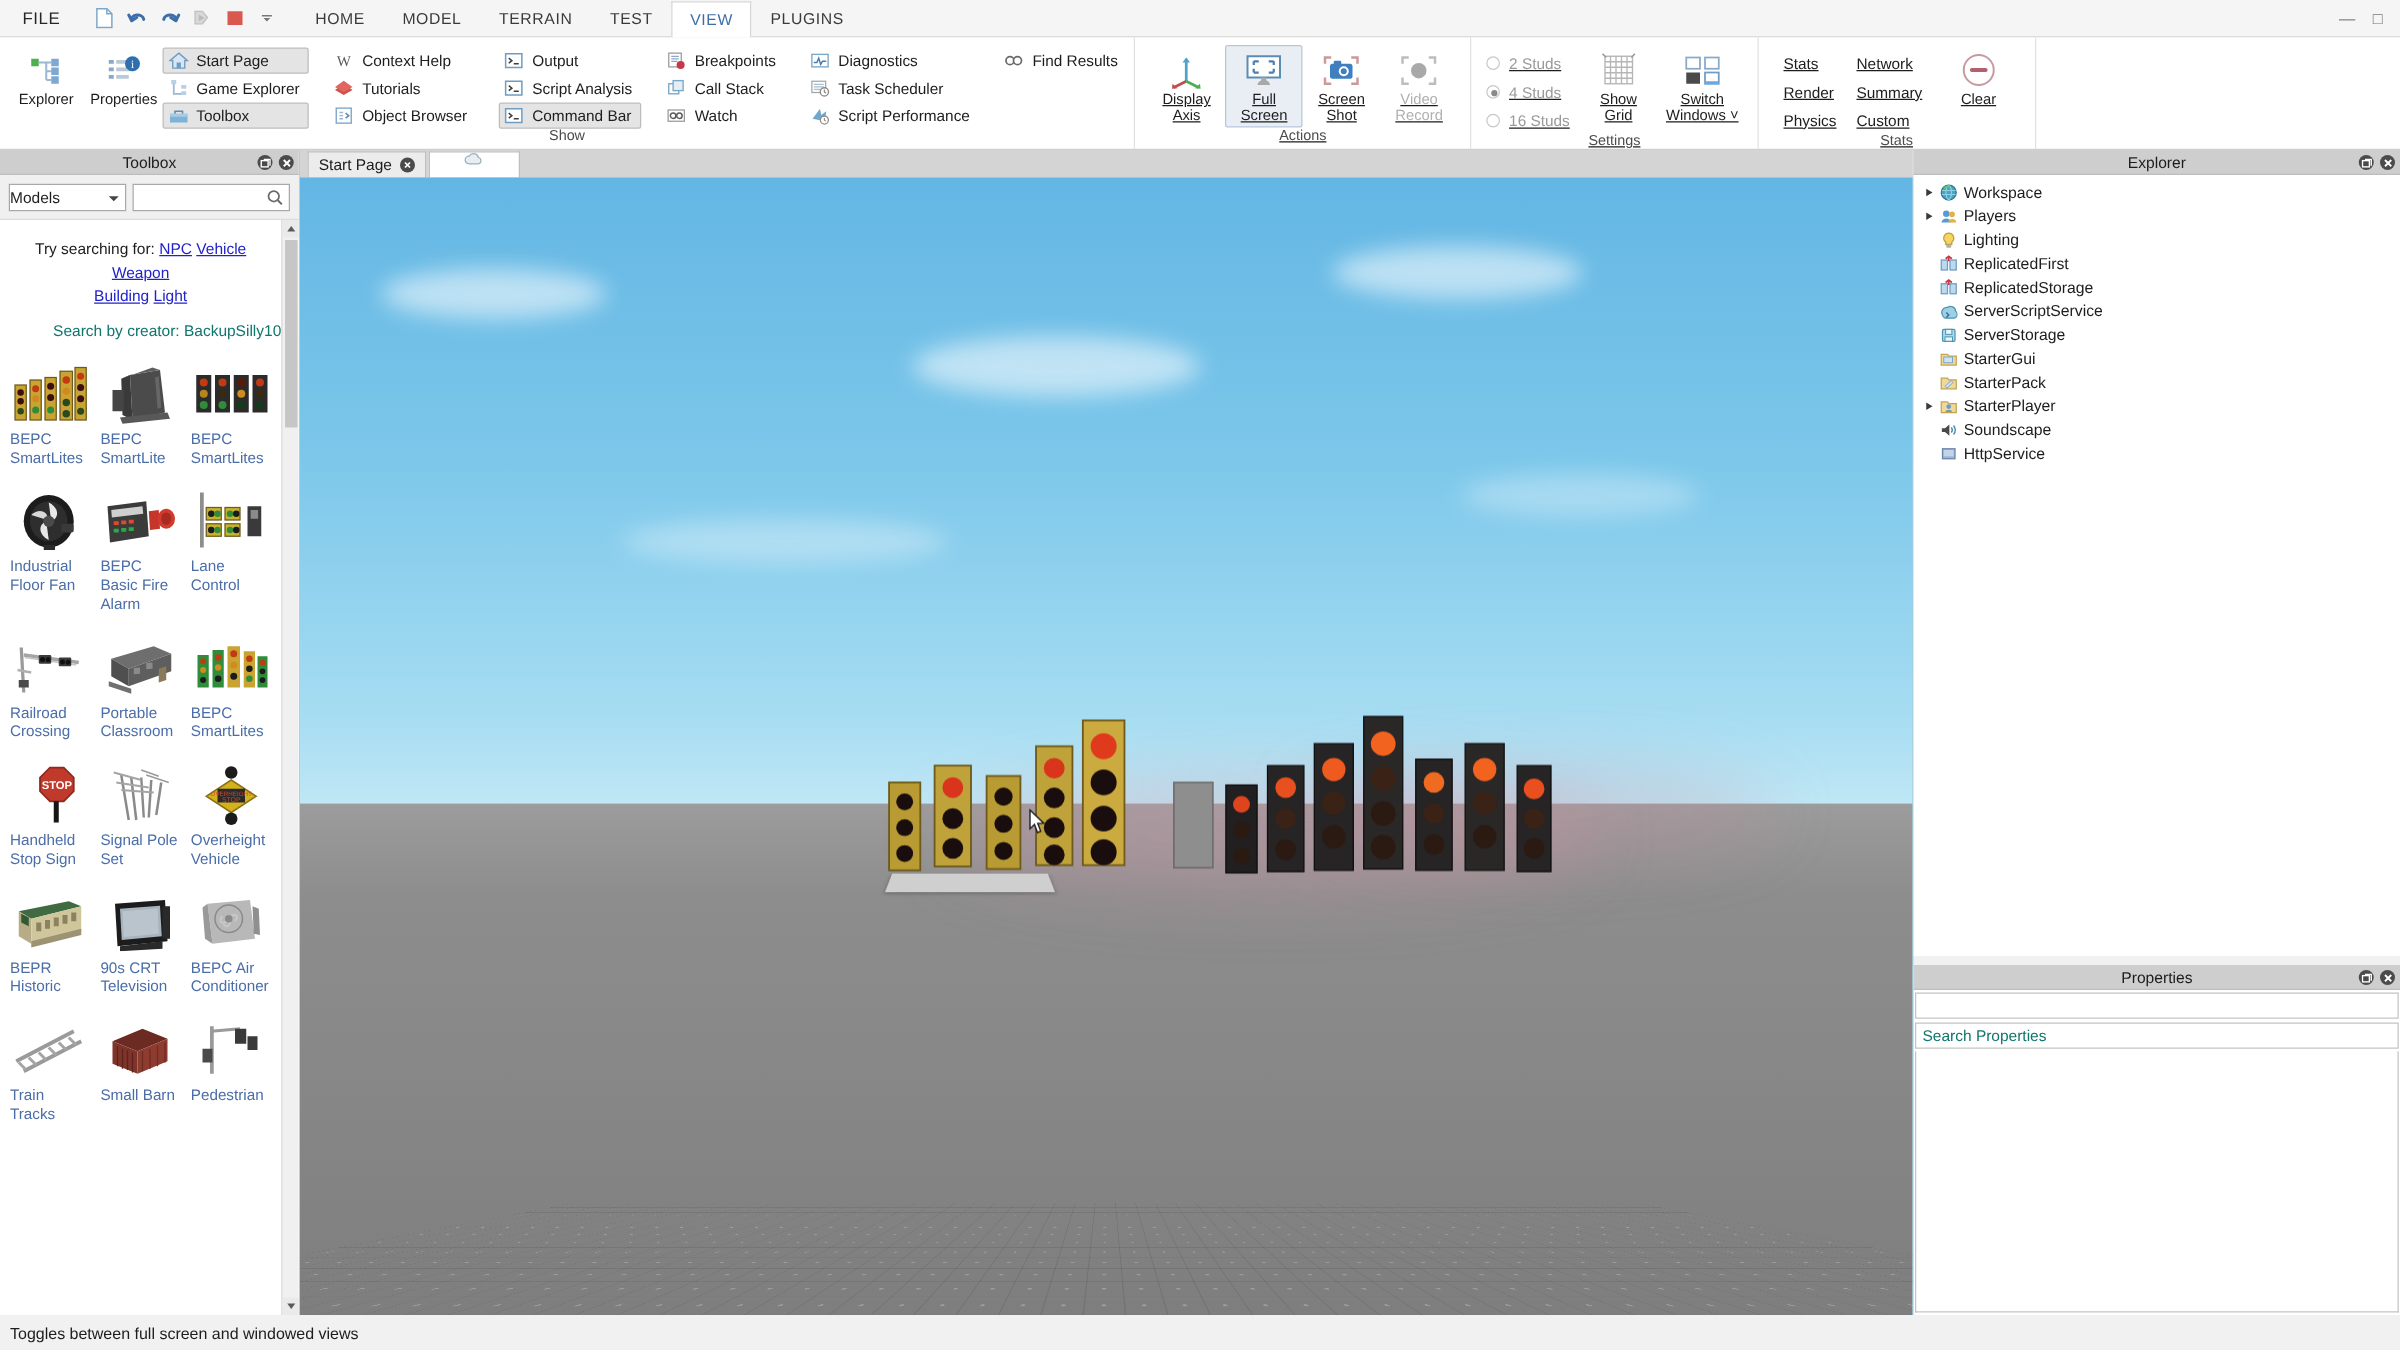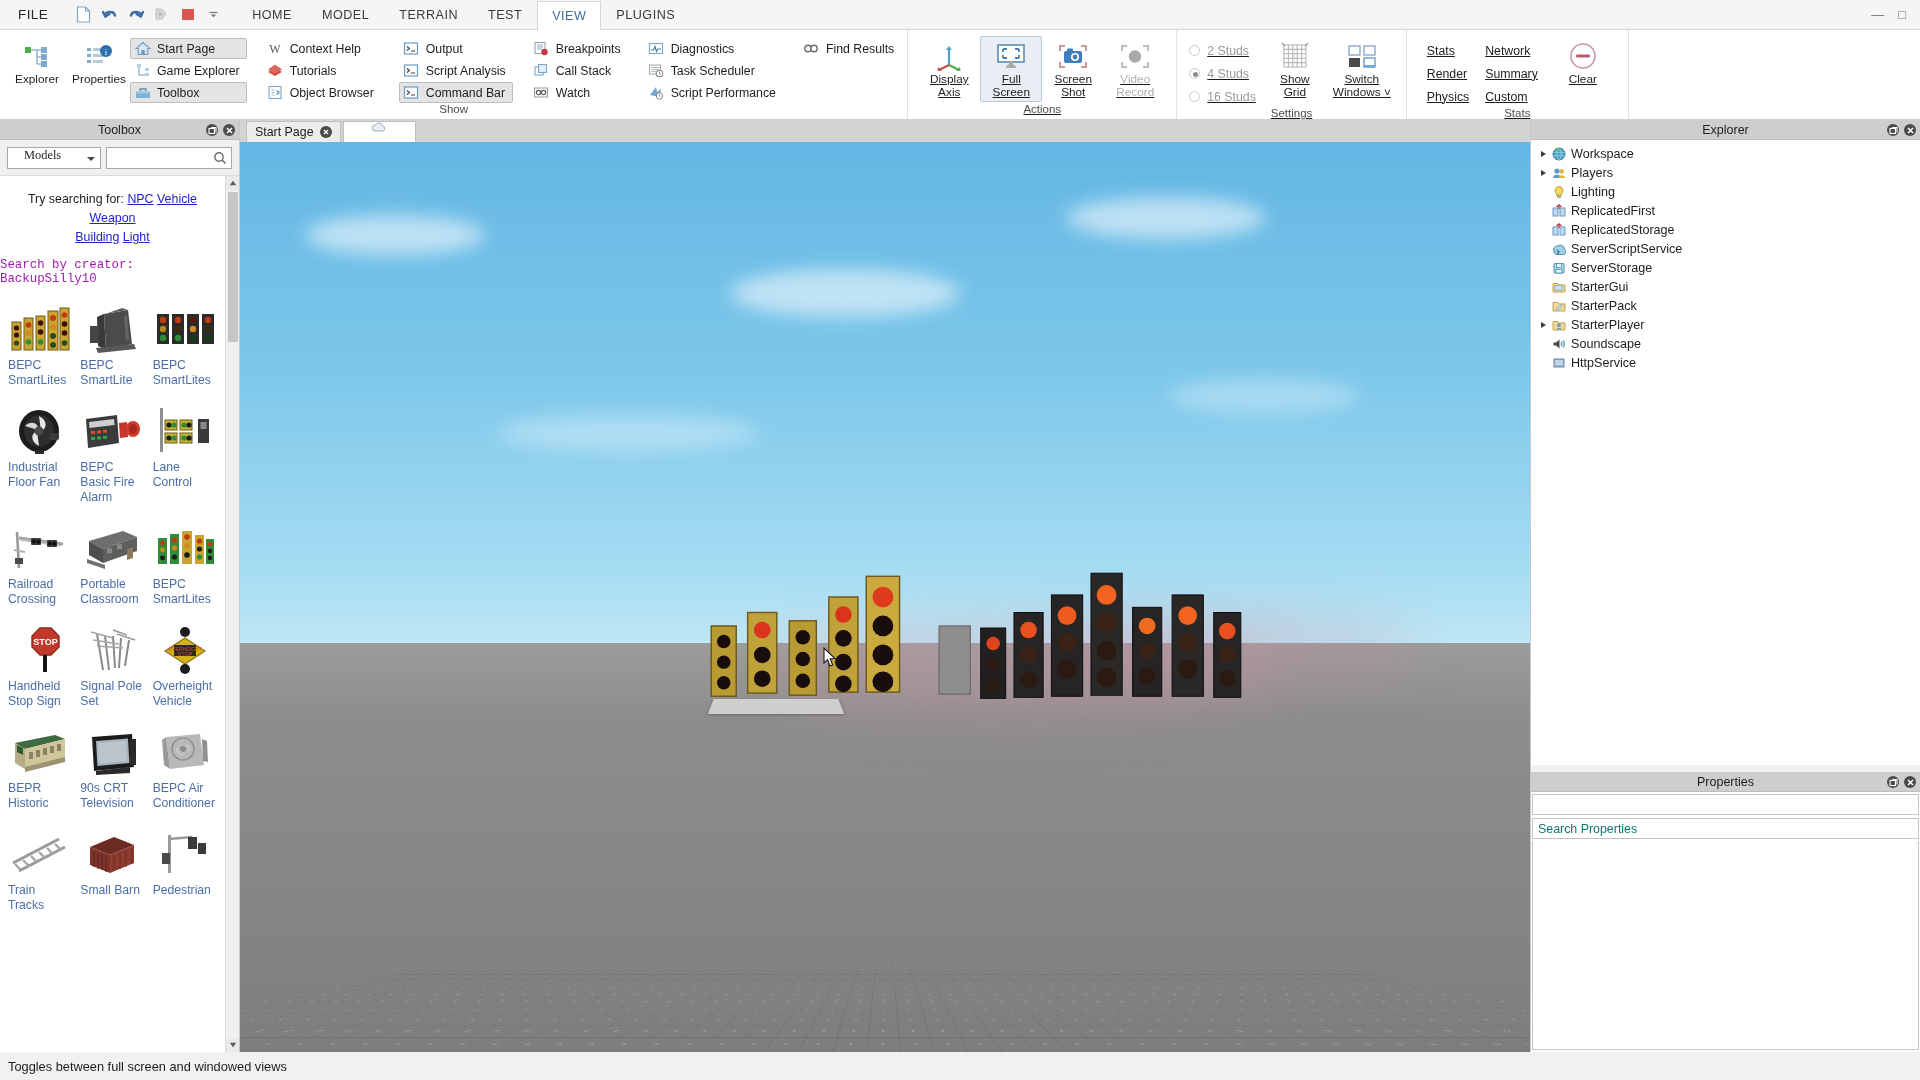--- a/index.html
+++ b/index.html
@@ -89,32 +89,32 @@
   }
   .panel-hd .hd-btns { position:absolute; right:4px; top:0; height:20px; display:flex; align-items:center; gap:5px; }
   .hd-ic { width:12px; height:12px; border-radius:50%; background:#4b4b4b; display:flex; align-items:center; justify-content:center; }
   .hd-ic svg { display:block; }
 
   
   .toolbox { width:240px; border-right:1px solid #c8c8c8; }
   .tb-search { height:36px; background:#f0f0f0; display:flex; align-items:center; gap:5px; padding:0 7px; border-bottom:1px solid #dcdcdc;}
   .tb-select {
     width:94px; height:22px; background:#fff; border:1px solid #a8a8a8;
-    display:flex; align-items:flex-start; padding:0 16px; font-size:12.4px; position:relative;font-family:Liberation Serif, serif;
+    display:flex; align-items:center; padding:0 0; font-size:12.4px; position:relative;
   }
   .tb-select .carat { position:absolute; right:5px; top:9px; border-left:4px solid transparent; border-right:4px solid transparent; border-top:4px solid #444; }
   .tb-input {
     flex:1; height:22px; background:#fff; border:1px solid #a8a8a8; position:relative;
   }
   .tb-input .mag { position:absolute; right:4px; top:3px; }
   .tb-body { flex:1; overflow:hidden; position:relative; background:#fff; }
   .tb-scrollwrap { position:absolute; inset:0 14px 0 0; overflow:hidden; }
   .tb-hint { text-align:center; font-size:12.4px; padding:14px 6px 3px; line-height:19px; }
   .tb-hint a { color:#2222cc; text-decoration:underline; }
-  .tb-creator { text-align:left; font-size:12.4px; color:#a21caf; padding:8px 0 10px;font-family:Liberation Mono, monospace; }
+  .tb-creator { text-align:right; font-size:12.4px; color:#0f766e; padding:8px 0 10px; }
   .tb-grid { display:flex; flex-wrap:wrap; padding:0 4px; }
   .tb-item { width:33.33%; display:flex; flex-direction:column; align-items:center; padding:4px 2px 10px; }
   .tb-thumb { width:62px; height:58px; display:flex; align-items:center; justify-content:center; }
   .tb-label { font-size:12.2px; color:#4b6ea8; line-height:15px; text-align:left; width:100%; padding-left:2px; }
   .tb-scroll {
     position:absolute; right:0; top:0; bottom:0; width:14px; background:#f0f0f0; border-left:1px solid #dcdcdc;
   }
   .tb-scroll .arrow { height:14px; display:flex; align-items:center; justify-content:center; background:#eaeaea; }
   .tb-scroll .thumb { position:absolute; top:16px; left:2px; width:10px; height:150px; background:#c6c6c6; border-radius:1px; }
 

